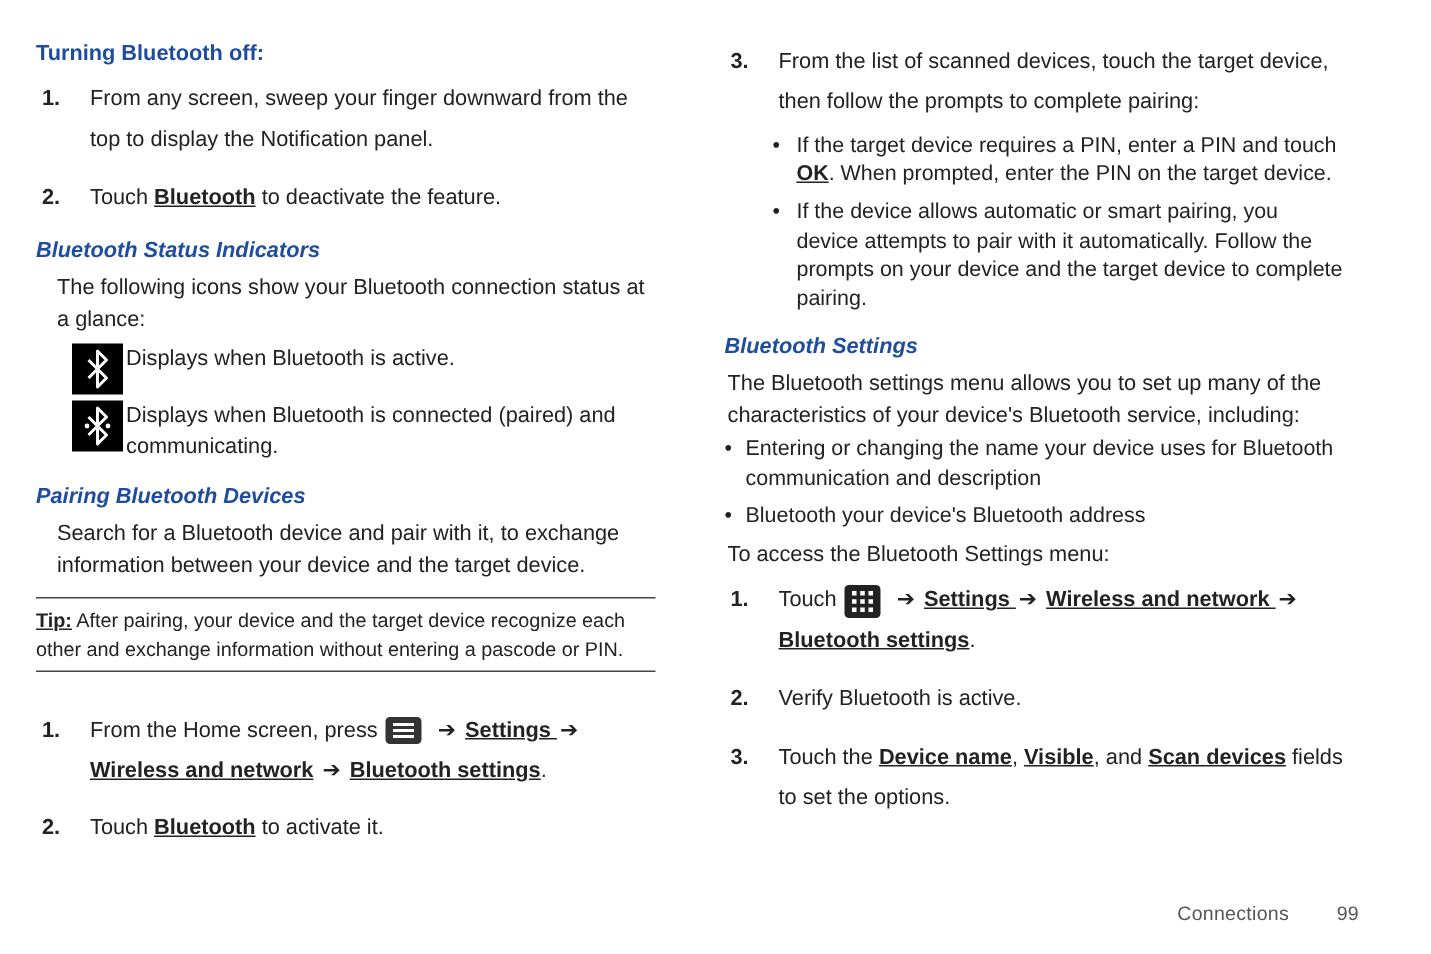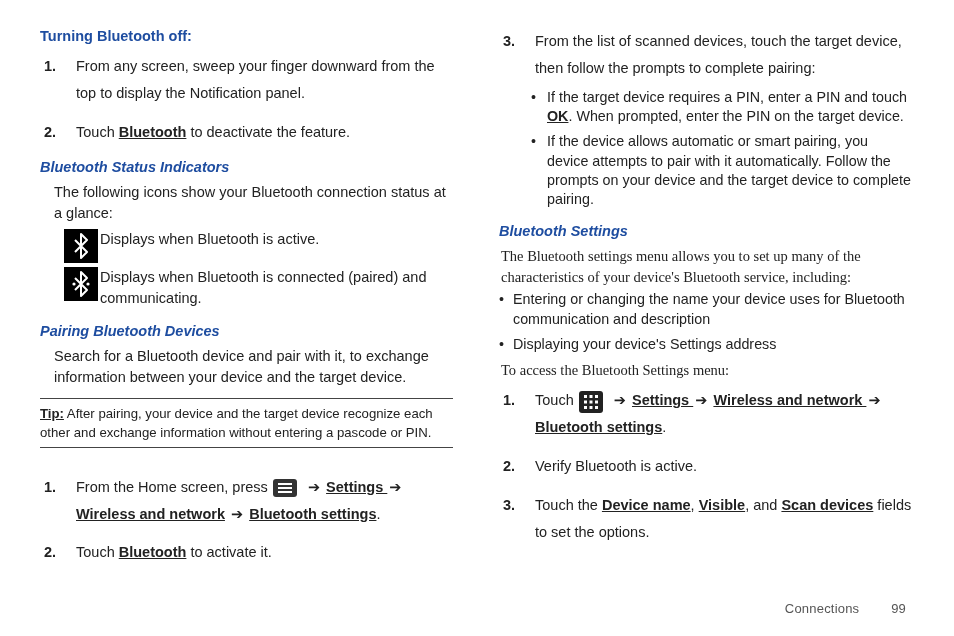--- a/index.html
+++ b/index.html
@@ -7,21 +7,21 @@
     padding: 0;
     background: #fff;
     width: 954px;
     height: 636px;
     overflow: hidden;
     font-family: Arial, Helvetica, sans-serif;
     color: #222;
   }
   .page {
     display: flex;
-    padding: 22px 40px 0 40px;
+    padding: 22px 40px 0 24px;
     gap: 46px;
     font-size: 14.5px;
     line-height: 1.45;
   }
   .col {
     width: 413px;
   }
   .h-blue {
     color: #1e4da0;
     font-weight: 700;
@@ -47,21 +47,20 @@
     position: absolute;
     left: -32px;
     top: 0;
     font-weight: 700;
   }
   .body-text {
     margin: 4px 0 2px 14px;
   }
   .body-text-noindent {
     margin: 4px 0 2px 0;
-    font-family: Liberation Serif, serif;
   }
   .icon-row {
     display: flex;
     align-items: flex-start;
     gap: 2px;
     margin: 4px 0 2px 24px;
   }
   .icon-box {
     width: 34px;
     height: 34px;
@@ -257,21 +256,21 @@
           <li>If the device allows automatic or smart pairing, you device attempts to pair with it automatically. Follow the prompts on your device and the target device to complete pairing.</li>
         </ul>
       </li>
     </ol>
 
     <div class="h-italic">Bluetooth Settings</div>
     <div class="body-text-noindent" style="margin-left:2px;">The Bluetooth settings menu allows you to set up many of the characteristics of your device's Bluetooth service, including:</div>
 
     <ul class="disc-wide">
       <li>Entering or changing the name your device uses for Bluetooth communication and description</li>
-      <li>Displaying your device's Settings address</li>
+      <li>Bluetooth your device's Bluetooth address</li>
     </ul>
 
     <div class="body-text-noindent" style="margin-left:2px;">To access the Bluetooth Settings menu:</div>
 
     <ol class="num">
       <li>
         <span class="num-label">1.</span>
         <span>Touch </span>
         <span class="inline-icon-apps">
           <svg viewBox="0 0 16 16">

